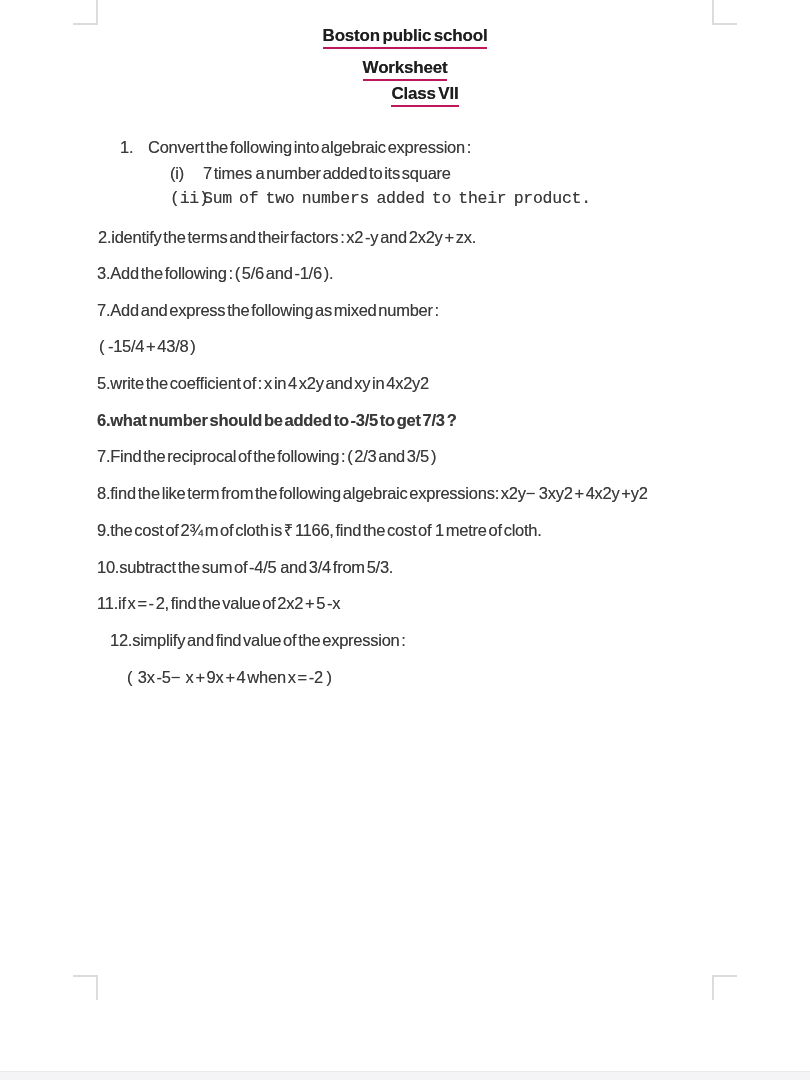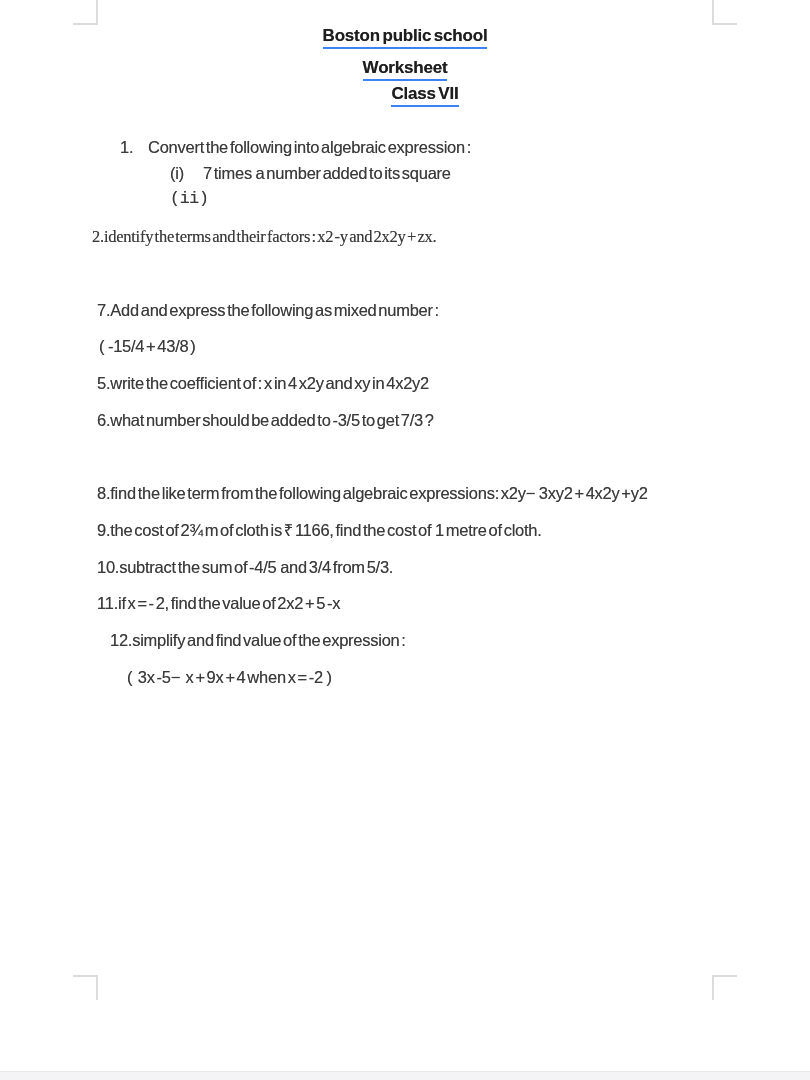--- a/index.html
+++ b/index.html
@@ -26,44 +26,44 @@
     position: absolute; left: 0; top: 1071px; width: 810px; height: 9px;
     background: #f4f4f6; border-top: 1px solid #e9e9ec;
   }
   
   .heading {
     position: absolute; left: 0; width: 810px; text-align: center;
     font-size: 17px; font-weight: 700; color: #1e1e1e;
     letter-spacing: -0.2px; word-spacing: -2px;
     text-shadow: 0 0 0.6px rgba(20,20,20,0.65);
   }
-  .heading > span { display: inline-block; border-bottom: 2px solid #3b82f6; padding-bottom: 1px; }
+  .heading > span { display: inline-block; border-bottom: 2px solid #be185d; padding-bottom: 1px; }
   .h1 { top: 26px; }
   .h2 { top: 58px; }
   .h3 { top: 84px; margin-left: 20px; }
   
   .bodytext {
     position: absolute;
     font-size: 16.5px; color: #3a3a3a; line-height: 20px;
     letter-spacing: -0.25px; word-spacing: -2.5px;
     text-shadow: 0 0 0.55px rgba(55,55,55,0.6);
     white-space: pre;
   }
   .q1row   { left: 120px; top: 137px; display: flex; }
   .q1row .num { width: 28px; }
   .subrow  { left: 170px; display: flex; }
   .subrow .lbl { width: 33px; }
   .sub-i   { top: 163px; }
   .sub-ii  { top: 189px; font-family: Liberation Mono, monospace; }
-  .lq2  { left: 92px;  top: 227px; font-family: Liberation Serif, serif; }
+  .lq2  { left: 98px;  top: 227px; }
   .lq3  { left: 97px;  top: 263px; }
   .lq4  { left: 97px;  top: 300px; }
   .lq4b { left: 99px;  top: 336px; }
   .lq5  { left: 97px;  top: 373px; }
-  .lq6  { left: 97px;  top: 410px; }
+  .lq6  { left: 97px;  top: 410px; font-weight: bold; }
   .lq7  { left: 97px;  top: 446px; }
   .lq8  { left: 97px;  top: 483px; }
   .lq9  { left: 97px;  top: 520px; }
   .lq10 { left: 97px;  top: 557px; }
   .lq11 { left: 97px;  top: 593px; }
   .lq12 { left: 110px;  top: 630px; }
   .lq12b{ left: 127px; top: 667px; }
 </style>
 </head>
 <body>
@@ -88,27 +88,30 @@
   <div class="bodytext q1row">
     <span class="num">1.</span>
     <span>Convert the following into algebraic expression :</span>
   </div>
   <div class="bodytext subrow sub-i">
     <span class="lbl">(i)</span>
     <span>7 times  a number added to its square</span>
   </div>
   <div class="bodytext subrow sub-ii">
     <span class="lbl">(ii)</span>
+    <span>Sum of two numbers added to their product.</span>
   </div>
 
   <div class="bodytext lq2">2.identify the terms and their factors : x2 -y and 2x2y + zx.</div>
+  <div class="bodytext lq3">3.Add the following : ( 5/6 and -1/6 ).</div>
   <div class="bodytext lq4">7.Add and express the following as mixed number :</div>
   <div class="bodytext lq4b">(  -15/4 + 43/8 )</div>
   <div class="bodytext lq5">5.write the coefficient of : x in 4 x2y and xy in 4x2y2</div>
   <div class="bodytext lq6">6.what number should be added to -3/5 to get 7/3 ?</div>
+  <div class="bodytext lq7">7.Find the reciprocal of the following : ( 2/3 and 3/5 )</div>
   <div class="bodytext lq8">8.find the like term from the following algebraic expressions: x2y−  3xy2 + 4x2y +y2</div>
   <div class="bodytext lq9">9.the cost of 2¾ m of cloth is ₹ 1166, find the cost of  1 metre of cloth.</div>
   <div class="bodytext lq10">10.subtract the sum of -4/5  and 3/4 from 5/3.</div>
   <div class="bodytext lq11">11.if x = - 2, find the value of 2x2 + 5 -x</div>
   <div class="bodytext lq12">12.simplify and find value of the expression :</div>
   <div class="bodytext lq12b">(   3x -5−   x + 9x + 4 when x = -2  )</div>
 
   <div class="bottom-edge"></div>
 </div>
 

